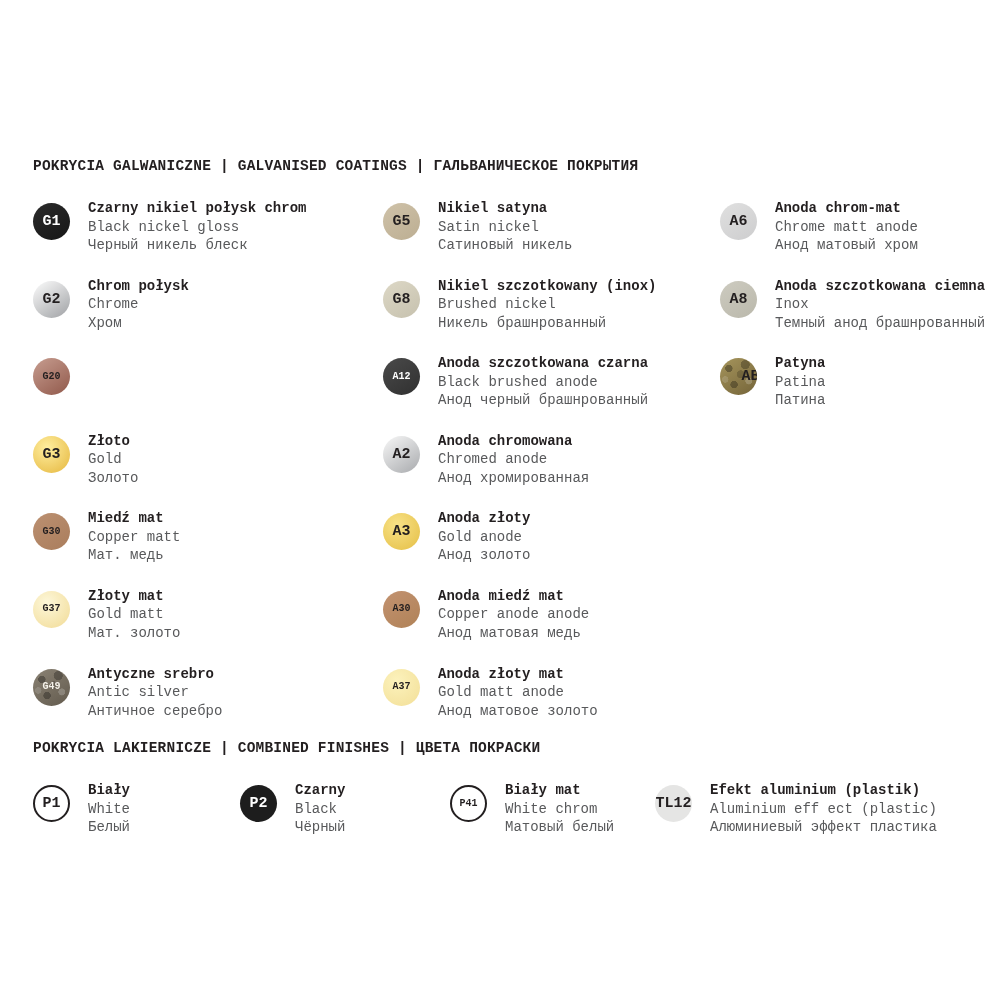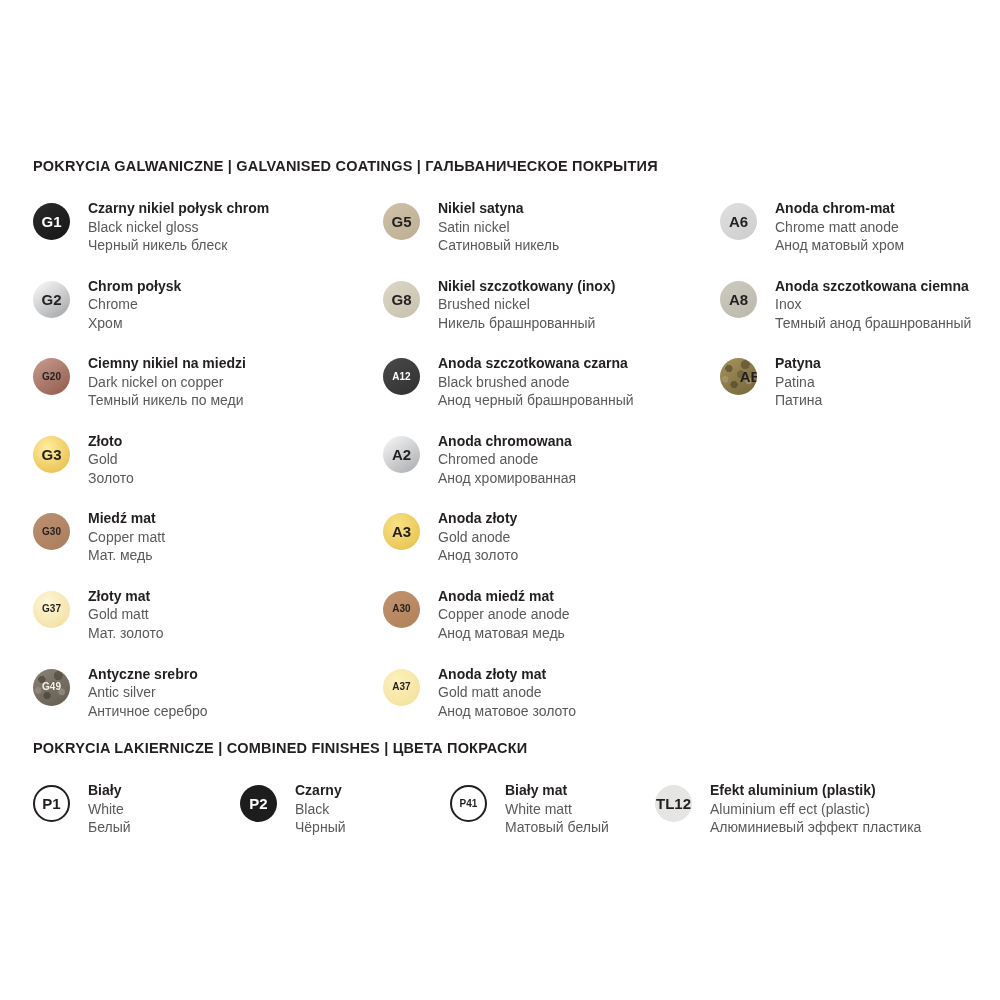--- a/index.html
+++ b/index.html
@@ -1,18 +1,18 @@
 <!DOCTYPE html>
 <html><head>
 <meta charset="utf-8">
 <style>
   html,body { margin:0; padding:0; background:#ffffff; }
   .page {
     position:relative; width:1000px; height:895px; background:#ffffff;
-    font-family:Liberation Sans, sans-serif; color:#231f20; overflow:hidden;
+    font-family:Liberation Mono, monospace; color:#231f20; overflow:hidden;
   }
   .section-title {
     position:absolute; left:33px; margin:0;
     font-size:14.5px; font-weight:bold; letter-spacing:0.2px; color:#231f20;
     white-space:nowrap;
   }
   #title-galvanised { top:158px; }
   #title-lacquered  { top:740px; }
   .grid { position:absolute; left:33px; display:grid; grid-auto-flow:column; }
   #grid-galvanised {
@@ -78,25 +78,20 @@
       <div class="pl">Chrom połysk</div>
       <div class="en">Chrome</div>
       <div class="ru">Хром</div>
     </div>
   </div>
 
   <div class="entry">
     <span class="swatch" style="background: linear-gradient(145deg, rgb(199, 157, 144), rgb(145, 89, 75));">
       <span class="code len3" style="color: rgb(35, 31, 32);">G20</span>
     </span>
-    <div class="labels">
-      <div class="pl">Ciemny nikiel na miedzi</div>
-      <div class="en">Dark nickel on copper</div>
-      <div class="ru">Темный никель по меди</div>
-    </div>
   </div>
 
   <div class="entry">
     <span class="swatch" style="background: radial-gradient(circle at 38% 32%, rgb(255, 238, 159), rgb(231, 187, 69) 92%);">
       <span class="code" style="color: rgb(35, 31, 32);">G3</span>
     </span>
     <div class="labels">
       <div class="pl">Złoto</div>
       <div class="en">Gold</div>
       <div class="ru">Золото</div>
@@ -272,21 +267,21 @@
       <div class="ru">Чёрный</div>
     </div>
   </div>
 
   <div class="entry">
     <span class="swatch" style="background: rgb(255, 255, 255); border: 2px solid rgb(35, 31, 32);">
       <span class="code len3" style="color: rgb(35, 31, 32);">P41</span>
     </span>
     <div class="labels">
       <div class="pl">Biały mat</div>
-      <div class="en">White matt</div>
+      <div class="en">White chrom</div>
       <div class="ru">Матовый белый</div>
     </div>
   </div>
 
   <div class="entry">
     <span class="swatch" style="background: rgb(229, 229, 228);">
       <span class="code len4" style="color: rgb(35, 31, 32);">TL12</span>
     </span>
     <div class="labels">
       <div class="pl">Efekt aluminium (plastik)</div>

